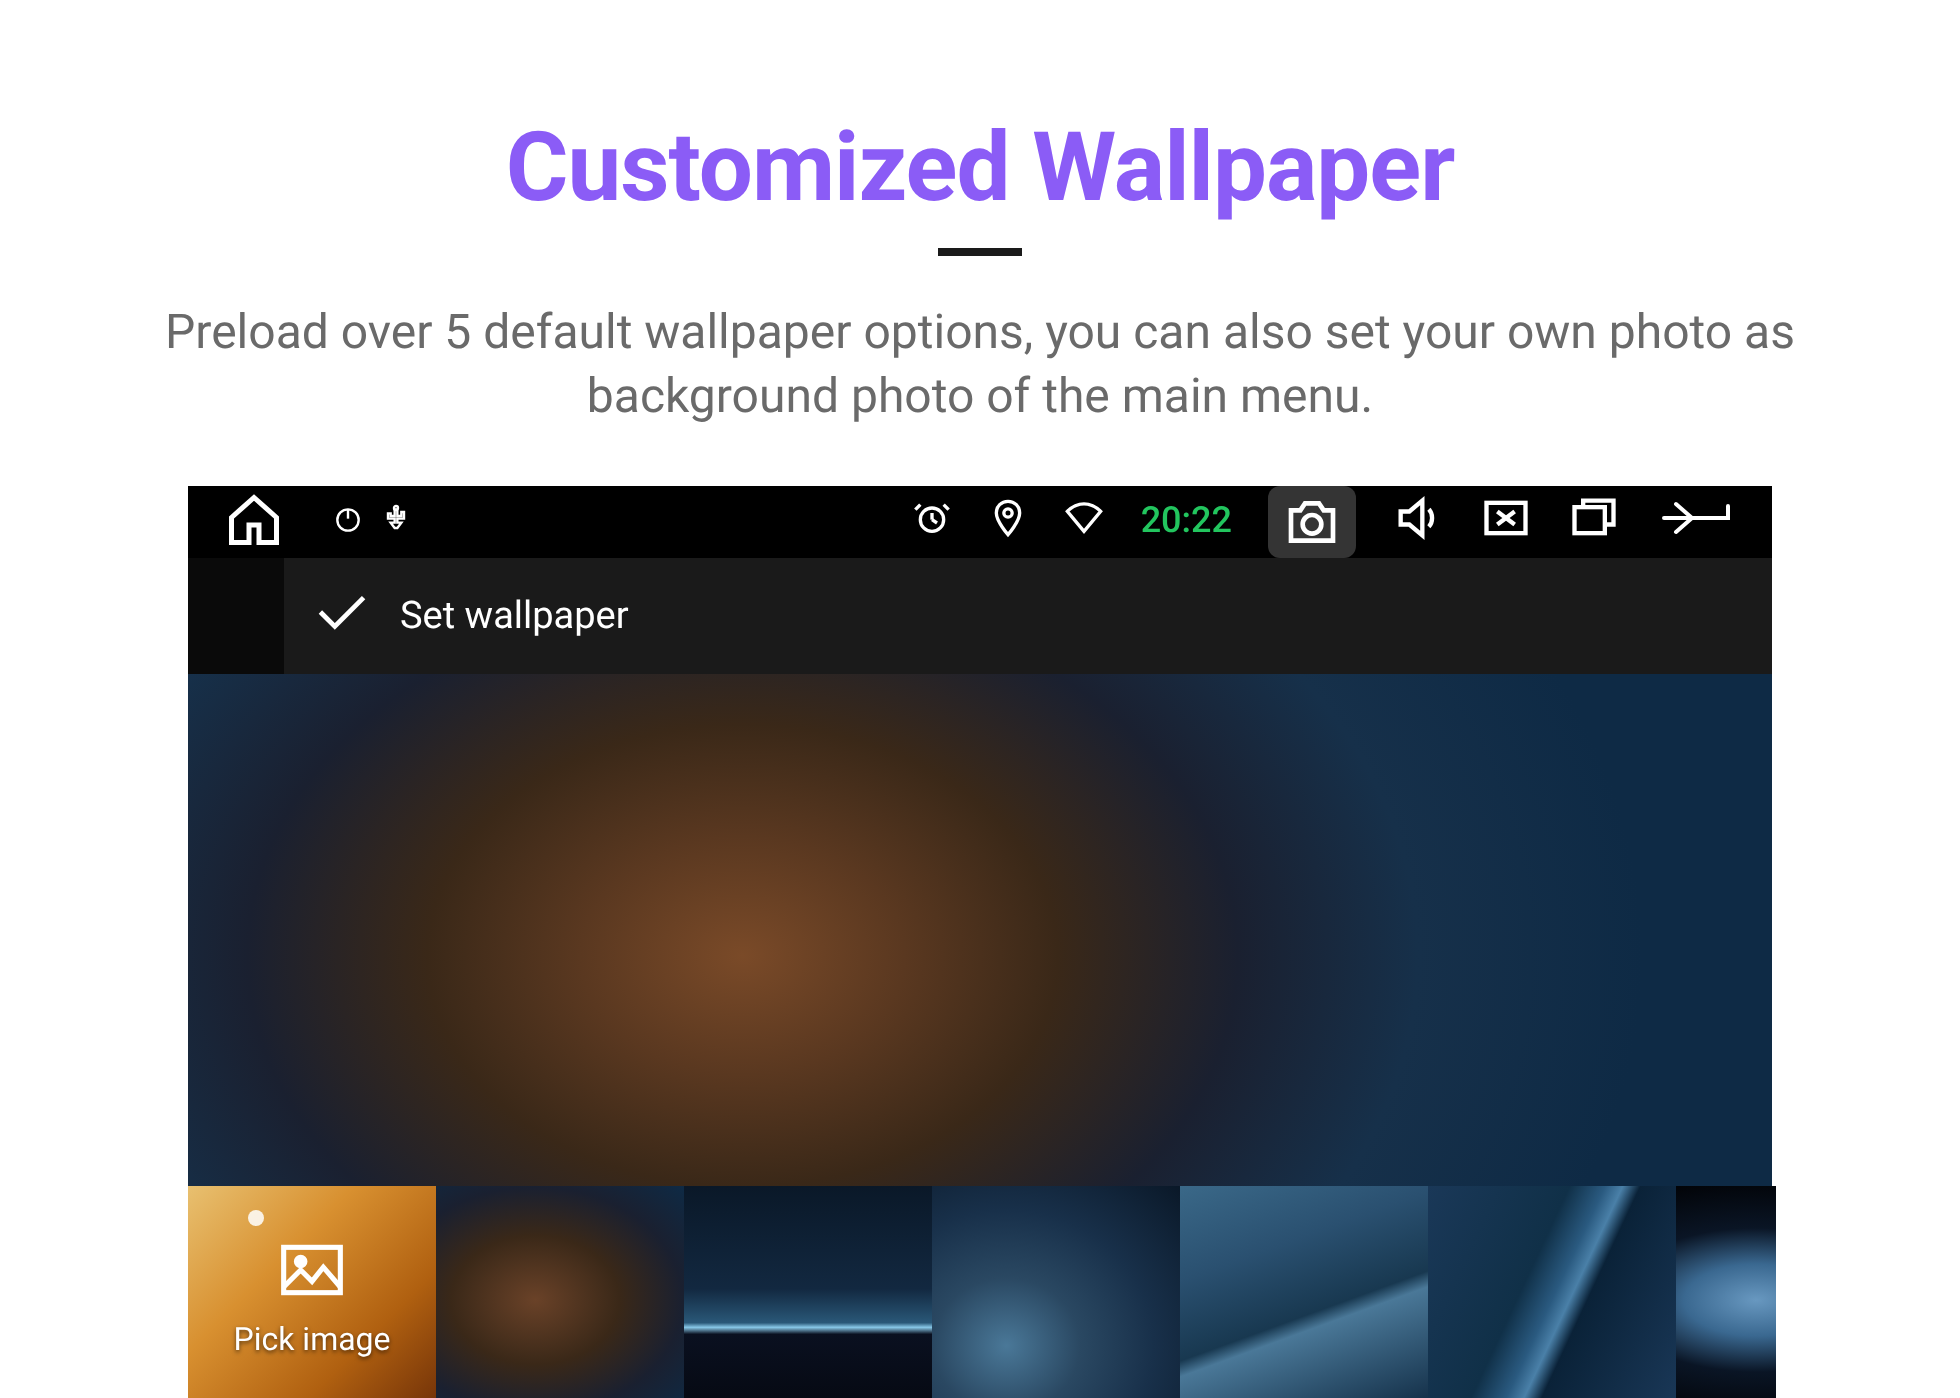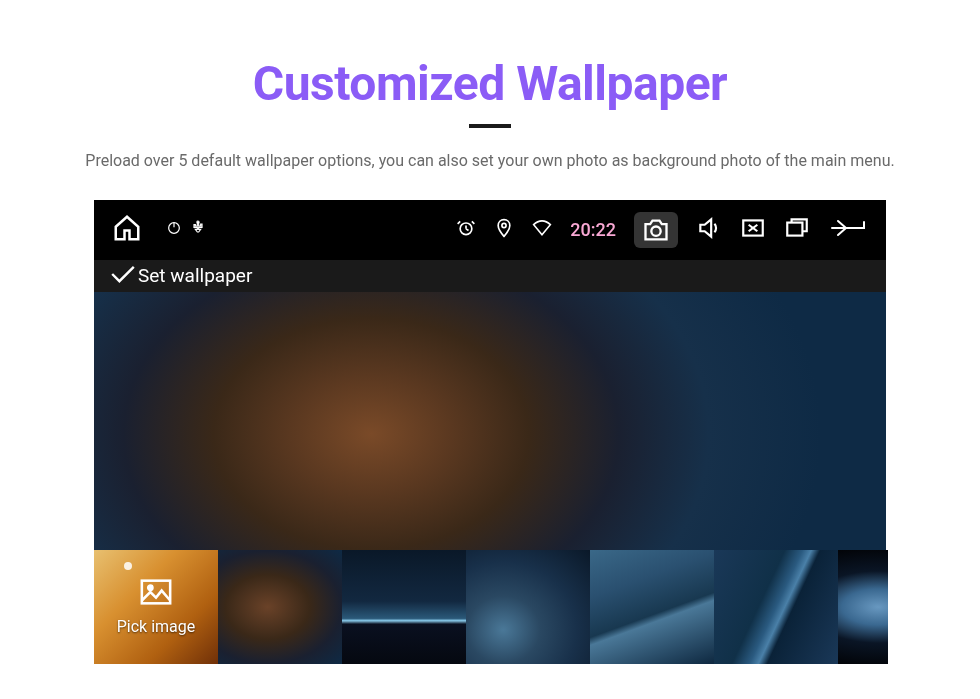--- a/index.html
+++ b/index.html
@@ -18,67 +18,69 @@
   margin-top: 55px;
   letter-spacing: -0.5px;
 }
 .title-underline {
   width: 42px;
   height: 4px;
   background: #1a1a1a;
   margin: 12px auto 0;
 }
 .page-subtitle {
-  font-size: 16px;
+  font-size: 24px;
   color: #6a6a6a;
   text-align: center;
   margin: 22px auto 0;
   max-width: 920px;
   line-height: 1.35;
   font-weight: 400;
 }
 .device-screen {
   width: 792px;
   height: 464px;
   margin: 28px auto 0;
   background: #0a0a0a;
   display: flex;
   flex-direction: column;
   position: relative;
 }
 .status-bar {
-  height: 60px;
+  height: 36px;
   background: #000;
   display: flex;
-  align-items: center;
+  align-items: flex-end;
   padding: 0 18px;
-  color: #f9a8d4;
+  color: #22c55e;
 }
 .status-left { display: flex; align-items: center; gap: 24px; }
 .status-right { margin-left: auto; display: flex; align-items: center; gap: 18px; }
 .status-time { font-size: 18px; font-weight: 500; }
 .icon-svg { width: 26px; height: 26px; fill: none; stroke: #fff; stroke-width: 2; }
 .icon-home { width: 30px; height: 30px; }
 .icon-small { width: 16px; height: 16px; stroke-width: 1.8; }
 .icon-status { width: 20px; height: 20px; }
 .back-icon { width: 40px; height: 22px; }
 .camera-highlight {
   background: rgba(80,80,80,0.65);
   border-radius: 6px;
   padding: 6px 8px;
   display: flex;
   align-items: center;
   justify-content: center;
 }
 .action-bar {
-  height: 32px;
+  height: 58px;
   background: #1a1a1a;
   display: flex;
   align-items: center;
   padding: 0 14px;
+  gap: 14px;
+  margin-left: 48px;
 }
 .action-label { color: #fff; font-size: 19px; }
 .main-preview {
   flex: 1;
   background: radial-gradient(ellipse 450px 330px at 35% 55%, #7a4a28 0%, #5a3820 18%, #3a2818 35%, #1a2030 55%, #16304a 75%, #0e2a45 100%);
 }
 .thumbnail-strip {
   height: 114px;
   display: flex;
   background: #000;

